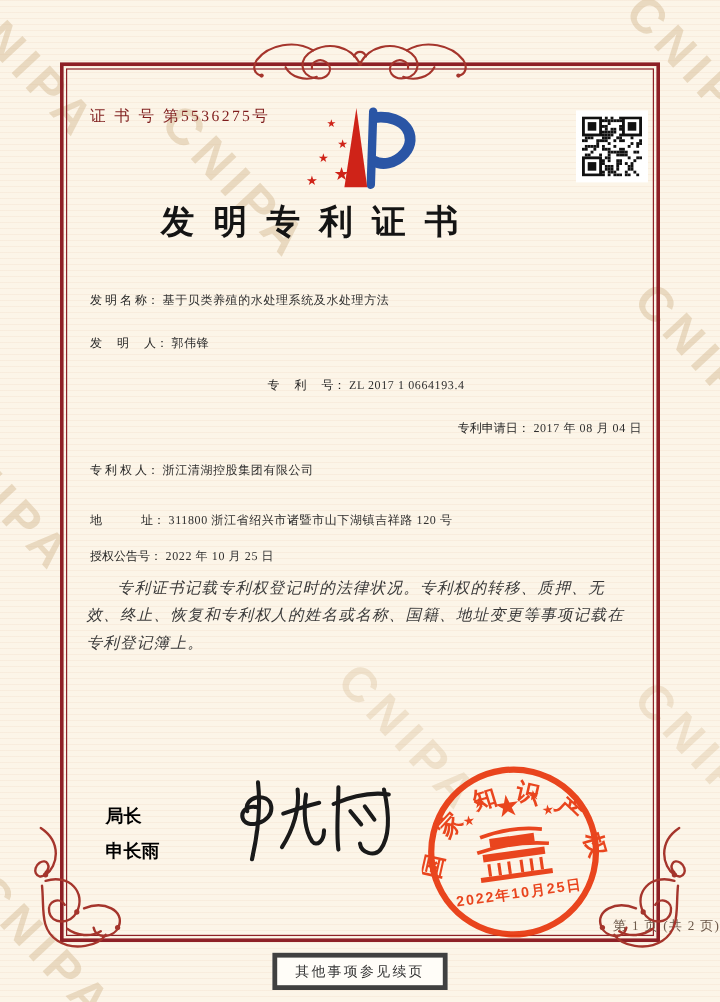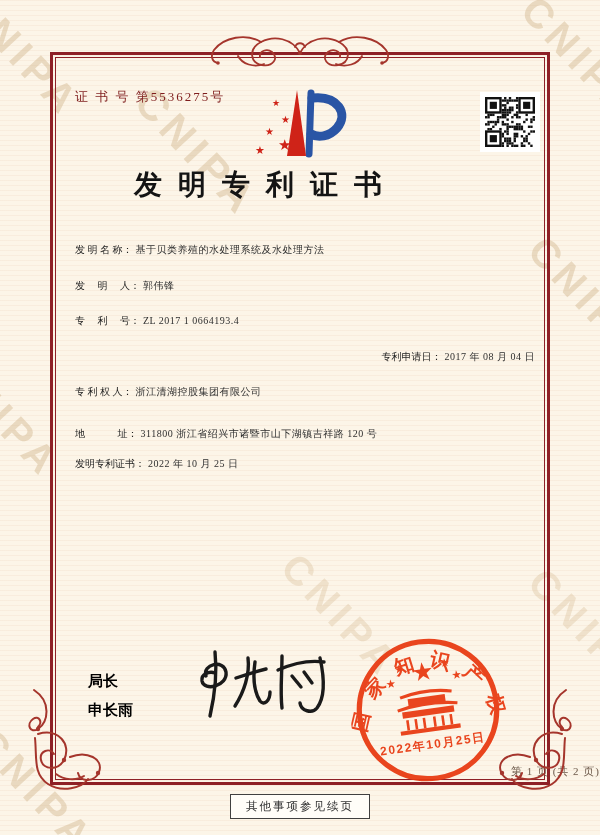--- a/index.html
+++ b/index.html
@@ -62,21 +62,21 @@
     font-family:"Liberation Sans","DejaVu Sans",sans-serif;font-weight:bold;
   }
   .page-num{
     position:absolute;left:0;top:764px;width:600px;z-index:2;text-align:right;
     font-size:11px;color:#6d5a4b;letter-spacing:1px;
   }
   .footer-note{
     position:absolute;left:0;top:794px;width:600px;z-index:2;text-align:center;
   }
   .footer-note span{
-    display:inline-block;border:1px solid #404040;background:#fffdf8;
+    display:inline-block;border:4px solid #404040;background:#fffdf8;
     padding:4px 15px;font-size:11.5px;color:#333;letter-spacing:2px;
   }
 </style>
 </head>
 <body>
 
 <span class="wm" style="left:-14px;top:-16px;">CNIPA</span>
 <span class="wm" style="left:160px;top:78px;font-size:42px;">CNIPA</span>
 <span class="wm" style="left:545px;top:-12px;">CNIPA</span>
 <span class="wm" style="left:552px;top:228px;">CNIPA</span>
@@ -296,37 +296,38 @@
     </svg></div>
 
 <div class="title">发明专利证书</div>
 
 <div class="field" style="top:243px;">
   <span class="lbl">发 明 名 称：</span><span class="val">基于贝类养殖的水处理系统及水处理方法</span>
 </div>
 <div class="field" style="top:279px;">
   <span class="lbl">发　 明　 人：</span><span class="val">郭伟锋</span>
 </div>
-<div class="field" style="top:314px;">
+<div class="field" style="top:314px;text-align:center;">
   <span class="lbl">专　 利　 号：</span><span class="val">ZL 2017 1 0664193.4</span>
 </div>
 <div class="field" style="top:350px;text-align:right;">
   <span class="lbl">专利申请日：</span><span class="val">2017 年 08 月 04 日</span>
 </div>
 <div class="field" style="top:385px;">
   <span class="lbl">专 利 权 人：</span><span class="val">浙江清湖控股集团有限公司</span>
 </div>
 <div class="field" style="top:427px;">
   <span class="lbl">地　　　 址：</span><span class="val">311800 浙江省绍兴市诸暨市山下湖镇吉祥路 120 号</span>
 </div>
 <div class="field" style="top:457px;">
-  <span class="lbl">发明专利证书：</span><span class="val">2022 年 10 月 25 日</span>
+  <span class="lbl">授权公告号：</span><span class="val">2022 年 10 月 25 日</span>
 </div>
 
 <div class="legal">
+  <p>专利证书记载专利权登记时的法律状况。专利权的转移、质押、无效、终止、恢复和专利权人的姓名或名称、国籍、地址变更等事项记载在专利登记簿上。</p>
 </div>
 
 <div class="signer">
   <div>局长</div>
   <div>申长雨</div>
 </div>
 
 <svg class="signature" width="170" height="85" viewBox="0 0 170 85">
   <g stroke="#1a1a1a" stroke-width="3.4" fill="none" stroke-linecap="round" stroke-linejoin="round">
     <path d="M28,34 C24,22 46,17 48,30 C50,44 26,50 24,39 C23,32 31,29 37,31"></path>

